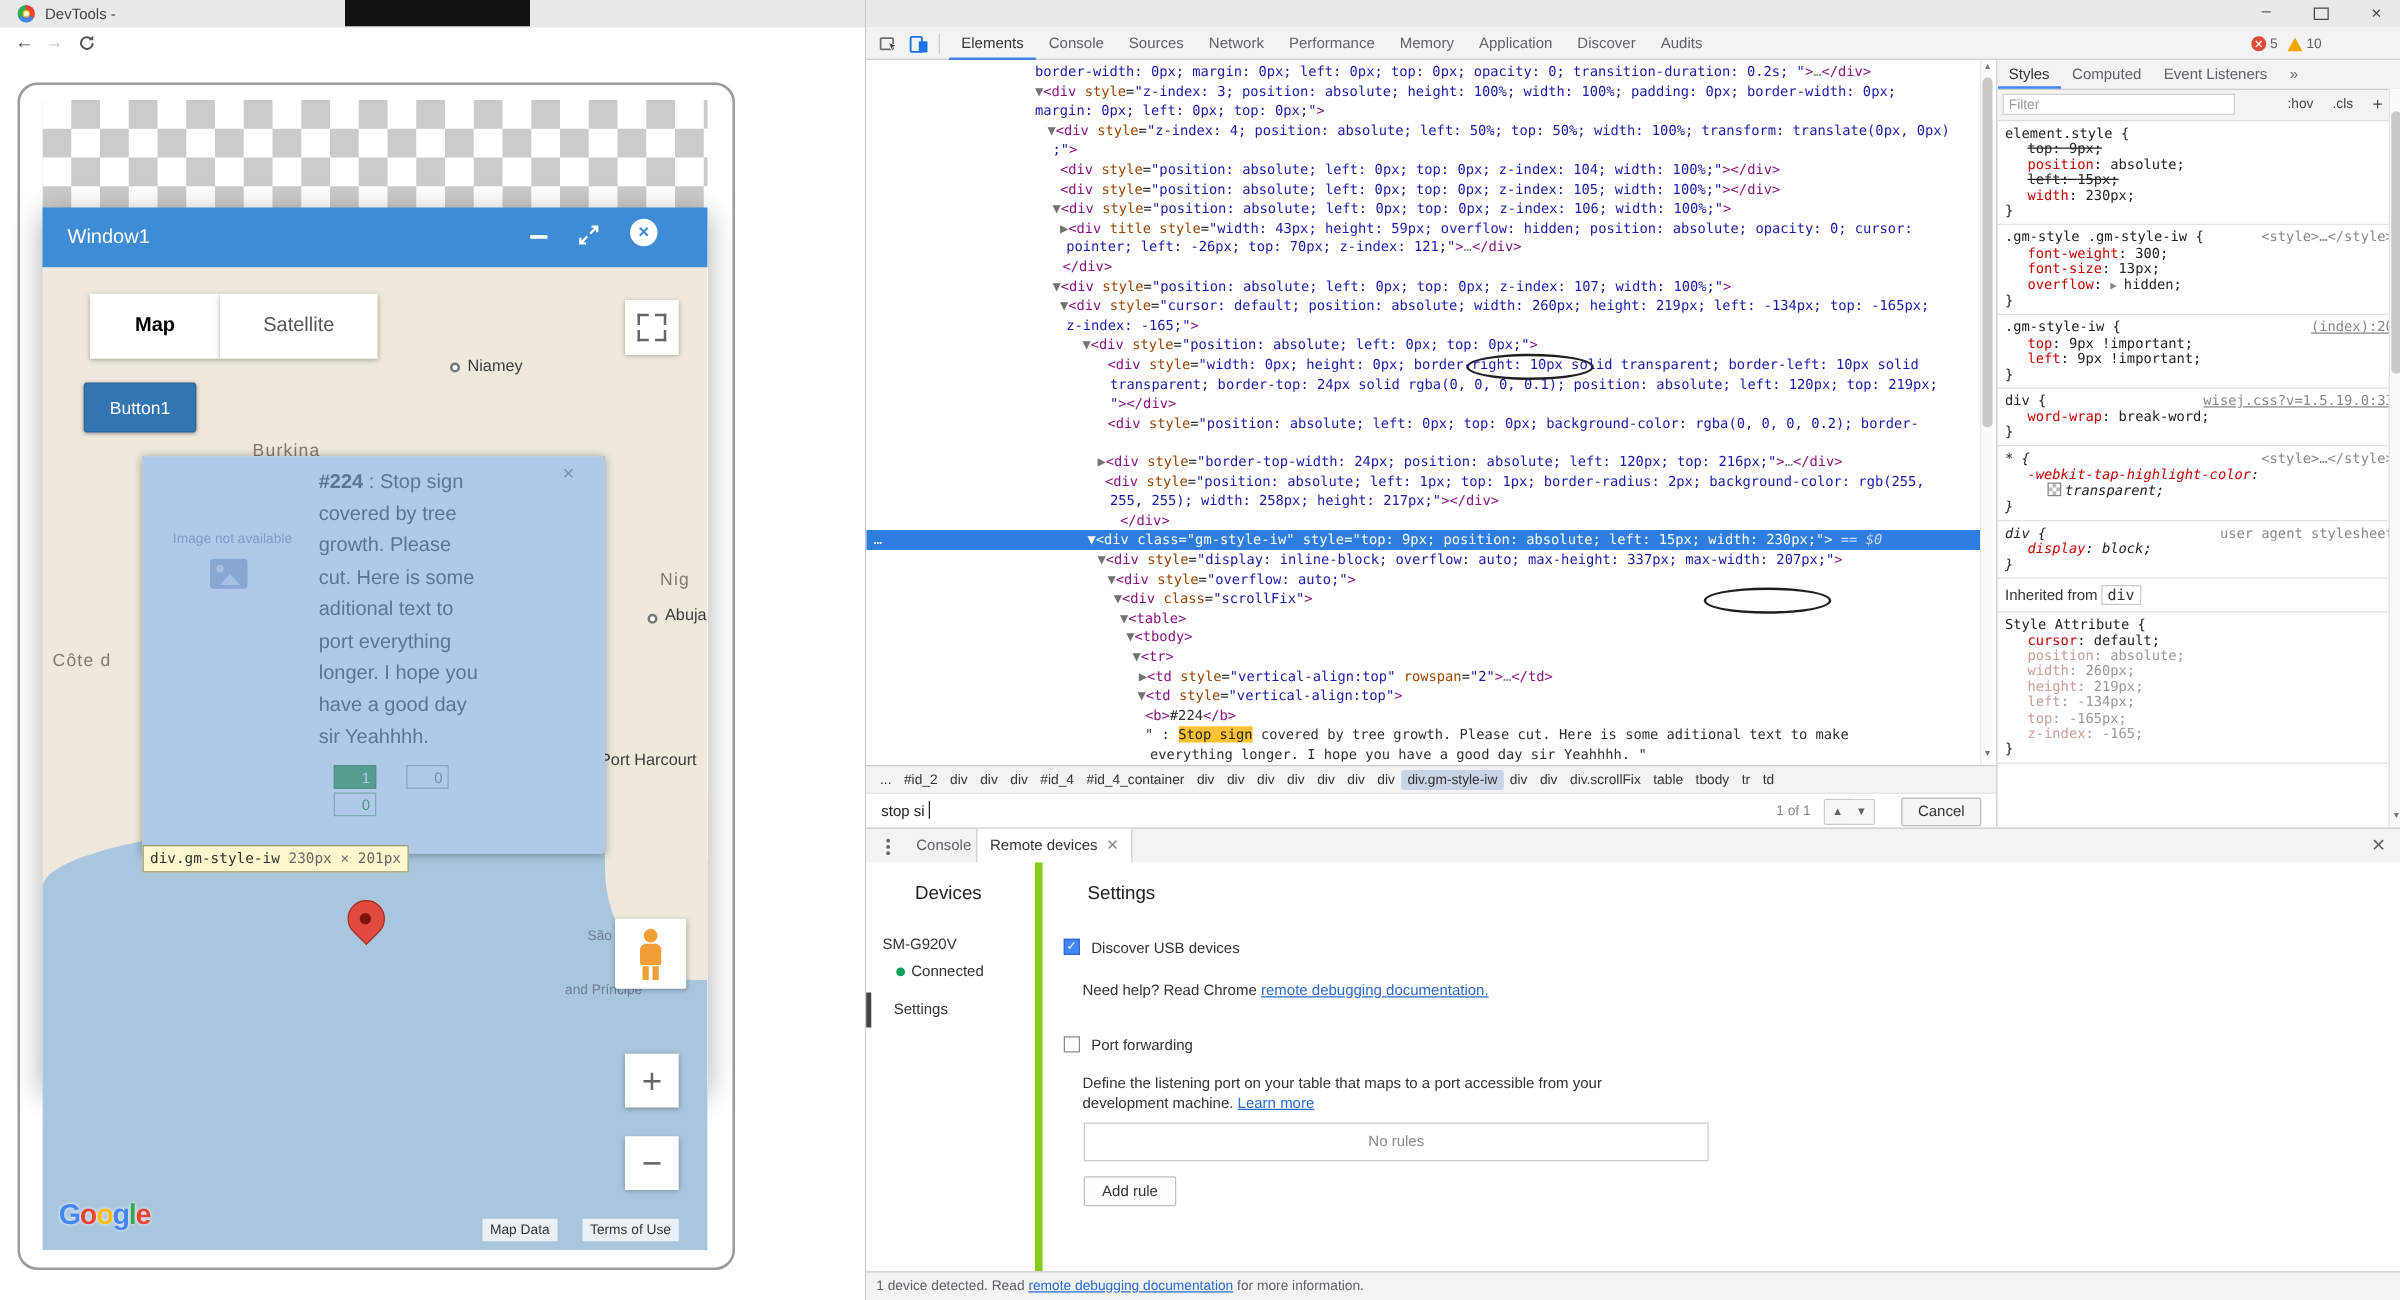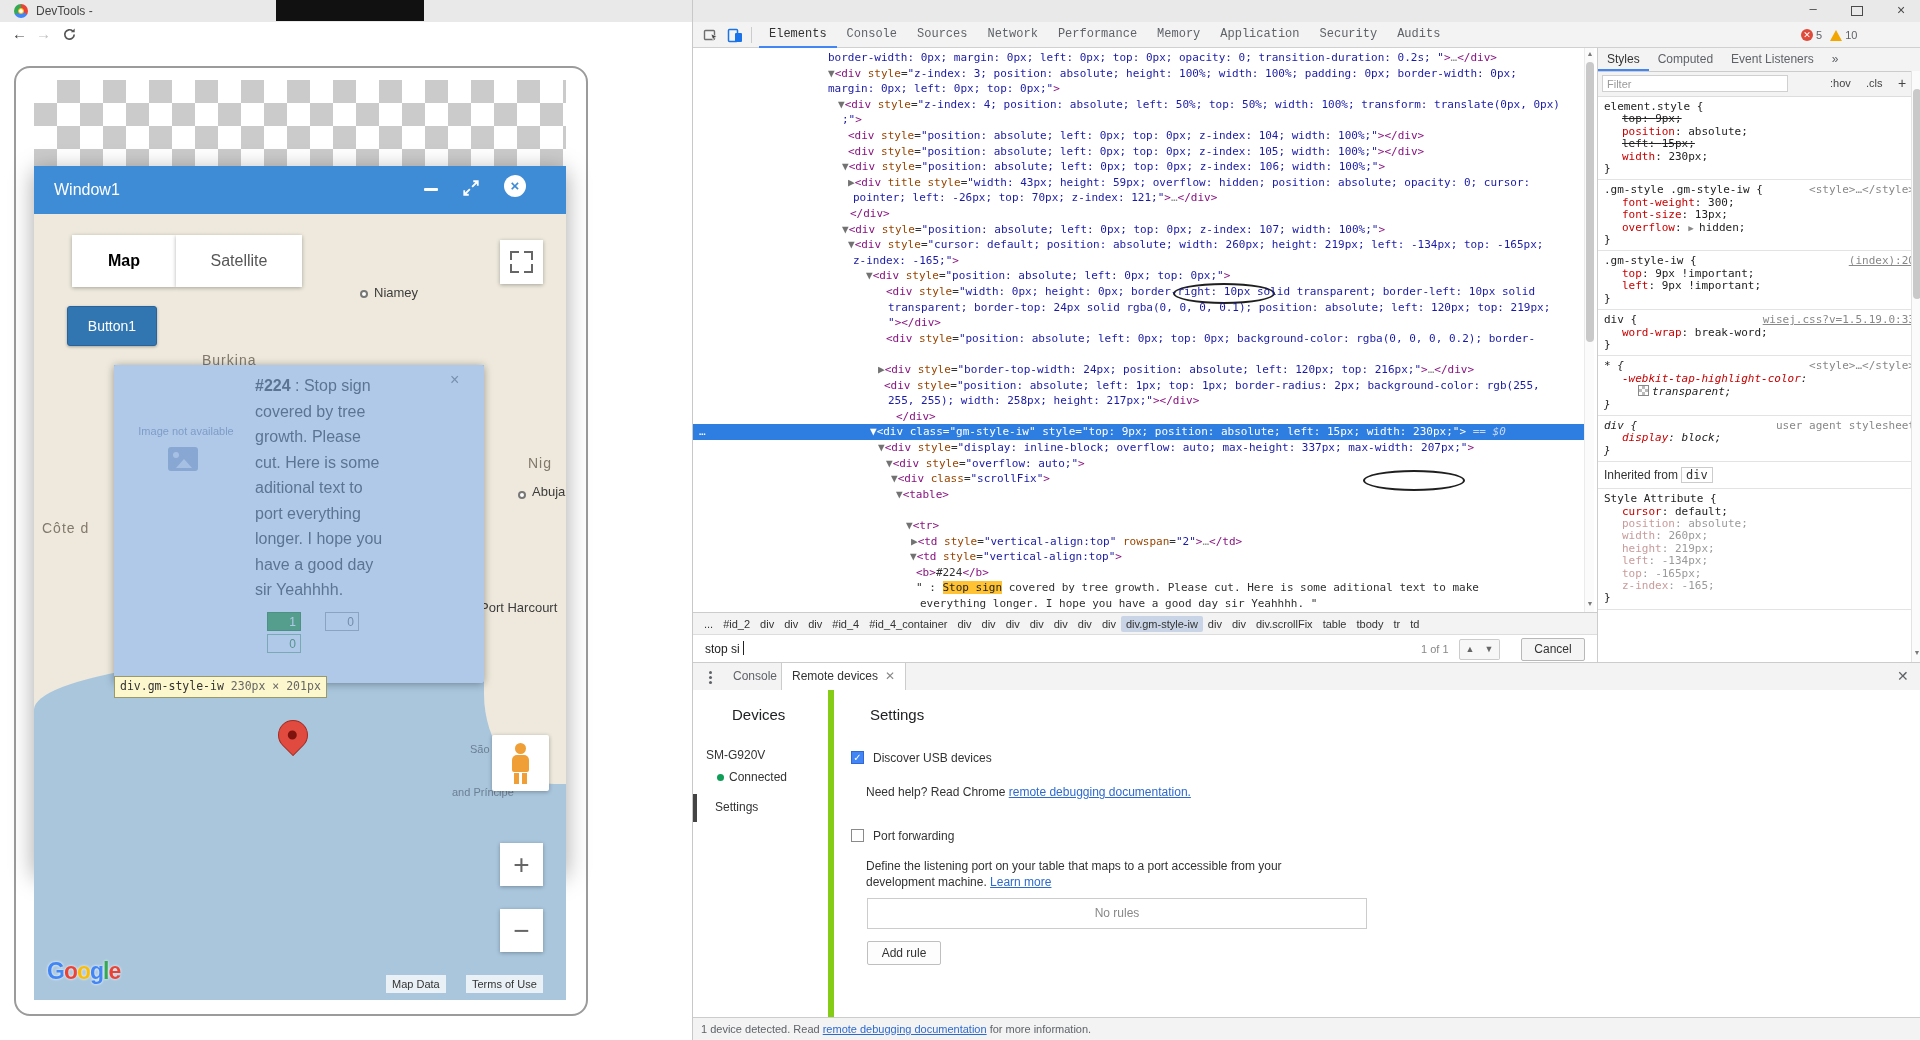--- a/index.html
+++ b/index.html
@@ -89,21 +89,21 @@
   .dt{position:absolute;left:692px;top:0;width:1228px;height:1040px;background:#fff;border-left:1px solid #c8c8c8;box-sizing:border-box;}
   .dt-strip{position:absolute;left:0;top:0;width:1228px;height:22px;background:#e9e9e9;}
   .wc{position:absolute;top:0;width:40px;height:22px;text-align:center;color:#4a4a4a;}
   .wc-min{left:1100px;font-size:13px;line-height:18px;}
   .wc-max{left:1144px;}
   .wc-max span{display:inline-block;width:10px;height:8px;border:1.5px solid #4a4a4a;margin-top:6px;}
   .wc-close{left:1188px;font-size:14px;line-height:20px;}
   .dt-toolbar{position:absolute;left:0;top:22px;width:1228px;height:26px;background:#f3f3f3;border-bottom:1px solid #d0d0d0;box-sizing:border-box;}
   .tb-div{position:absolute;left:58px;top:5px;width:1px;height:16px;background:#ccc;}
   .dt-tabs{position:absolute;left:66px;top:0;height:26px;display:flex;}
-  .dt-tab{padding:0 10px;font-size:12px;color:#5f6368;line-height:25px;font-family:Liberation Mono, monospace;}
+  .dt-tab{padding:0 10px;font-size:12px;color:#5f6368;line-height:25px;}
   .dt-tab.act{color:#333;box-shadow:inset 0 -2px 0 #4285f4;}
   .badges{position:absolute;left:1108px;top:0;height:26px;display:flex;align-items:center;font-size:11px;color:#5f6368;}
   .err-ico{width:12px;height:12px;border-radius:50%;background:#df4b3b;color:#fff;font-size:9px;line-height:12px;text-align:center;margin-right:3px;}
   .warn-ico{width:0;height:0;border-left:6px solid transparent;border-right:6px solid transparent;border-bottom:11px solid #f2a600;margin:0 3px 0 8px;}
 
   
   .code{position:absolute;left:0;top:48px;width:891px;height:564px;background:#fff;overflow:hidden;}
   .cl{position:absolute;height:15.6px;line-height:15.6px;font-family:"DejaVu Sans Mono",monospace;font-size:11px;white-space:pre;box-sizing:border-box;width:891px;}
   .cl.sel{background:#2e7de0;}
   .cl .gut{position:absolute;left:6px;color:#fff;letter-spacing:1px;}
@@ -305,21 +305,21 @@
       </svg>
       <span class="tb-div"></span>
       <div class="dt-tabs" id="dt-tabs">
           <div class="dt-tab act">Elements</div>
           <div class="dt-tab">Console</div>
           <div class="dt-tab">Sources</div>
           <div class="dt-tab">Network</div>
           <div class="dt-tab">Performance</div>
           <div class="dt-tab">Memory</div>
           <div class="dt-tab">Application</div>
-          <div class="dt-tab">Security</div>
+          <div class="dt-tab">Discover</div>
           <div class="dt-tab">Audits</div>
         </div>
       <div class="badges">
         <span class="err-ico">✕</span>
         <span>5</span>
         <span class="warn-ico"></span>
         <span>10</span>
       </div>
 
     </div>
@@ -348,20 +348,21 @@
         <div class="cl" style="top: 282.8px; padding-left: 193px;"><span class="tk-g">&lt;div</span><span class="tk-n"> style</span><span class="tk-x">=</span><span class="tk-v">"position: absolute; left: 0px; top: 0px; background-color: rgba(0, 0, 0, 0.2); border-</span></div>
         <div class="cl" style="top: 314px; padding-left: 185px;"><span class="tk-a">▶</span><span class="tk-g">&lt;div</span><span class="tk-n"> style</span><span class="tk-x">=</span><span class="tk-v">"border-top-width: 24px; position: absolute; left: 120px; top: 216px;"</span><span class="tk-g">&gt;</span><span class="tk-d">…</span><span class="tk-g">&lt;/div&gt;</span></div>
         <div class="cl" style="top: 329.6px; padding-left: 191px;"><span class="tk-g">&lt;div</span><span class="tk-n"> style</span><span class="tk-x">=</span><span class="tk-v">"position: absolute; left: 1px; top: 1px; border-radius: 2px; background-color: rgb(255,</span></div>
         <div class="cl" style="top: 345.2px; padding-left: 195px;"><span class="tk-v">255, 255); width: 258px; height: 217px;"</span><span class="tk-g">&gt;&lt;/div&gt;</span></div>
         <div class="cl" style="top: 360.8px; padding-left: 203px;"><span class="tk-g">&lt;/div&gt;</span></div>
         <div class="cl sel" style="top: 376.4px; padding-left: 177px;"><span class="gut">…</span><span class="tk-w">▼</span><span class="tk-w">&lt;div class="gm-style-iw" style="top: 9px; position: absolute; left: 15px; width: 230px;"&gt;</span><span class="tk-eq"> == $0</span></div>
         <div class="cl" style="top: 392px; padding-left: 185px;"><span class="tk-a">▼</span><span class="tk-g">&lt;div</span><span class="tk-n"> style</span><span class="tk-x">=</span><span class="tk-v">"display: inline-block; overflow: auto; max-height: 337px; max-width: 207px;"</span><span class="tk-g">&gt;</span></div>
         <div class="cl" style="top: 407.6px; padding-left: 193px;"><span class="tk-a">▼</span><span class="tk-g">&lt;div</span><span class="tk-n"> style</span><span class="tk-x">=</span><span class="tk-v">"overflow: auto;"</span><span class="tk-g">&gt;</span></div>
         <div class="cl" style="top: 423.2px; padding-left: 198px;"><span class="tk-a">▼</span><span class="tk-g">&lt;div</span><span class="tk-n"> class</span><span class="tk-x">=</span><span class="tk-v">"scrollFix"</span><span class="tk-g">&gt;</span></div>
         <div class="cl" style="top: 438.8px; padding-left: 203px;"><span class="tk-a">▼</span><span class="tk-g">&lt;table&gt;</span></div>
+        <div class="cl" style="top: 454.4px; padding-left: 208px;"><span class="tk-a">▼</span><span class="tk-g">&lt;tbody&gt;</span></div>
         <div class="cl" style="top: 470px; padding-left: 213px;"><span class="tk-a">▼</span><span class="tk-g">&lt;tr&gt;</span></div>
         <div class="cl" style="top: 485.6px; padding-left: 218px;"><span class="tk-a">▶</span><span class="tk-g">&lt;td</span><span class="tk-n"> style</span><span class="tk-x">=</span><span class="tk-v">"vertical-align:top"</span><span class="tk-n"> rowspan</span><span class="tk-x">=</span><span class="tk-v">"2"</span><span class="tk-g">&gt;</span><span class="tk-d">…</span><span class="tk-g">&lt;/td&gt;</span></div>
         <div class="cl" style="top: 501.2px; padding-left: 217px;"><span class="tk-a">▼</span><span class="tk-g">&lt;td</span><span class="tk-n"> style</span><span class="tk-x">=</span><span class="tk-v">"vertical-align:top"</span><span class="tk-g">&gt;</span></div>
         <div class="cl" style="top: 516.8px; padding-left: 223px;"><span class="tk-g">&lt;b&gt;</span><span class="tk-x">#224</span><span class="tk-g">&lt;/b&gt;</span></div>
         <div class="cl" style="top: 532.4px; padding-left: 223px;"><span class="tk-x">" : </span><span class="tk-hl">Stop sign</span><span class="tk-x"> covered by tree growth. Please cut. Here is some aditional text to make</span></div>
         <div class="cl" style="top: 548px; padding-left: 227px;"><span class="tk-x">everything longer. I hope you have a good day sir Yeahhhh. "</span></div>
       </div>
     <div class="vsb" style="left:891px;top:48px;height:564px;">
       <span class="sb-ar" style="top:2px;">▲</span>
       <div class="sb-th" style="top:14px;height:280px;"></div>

